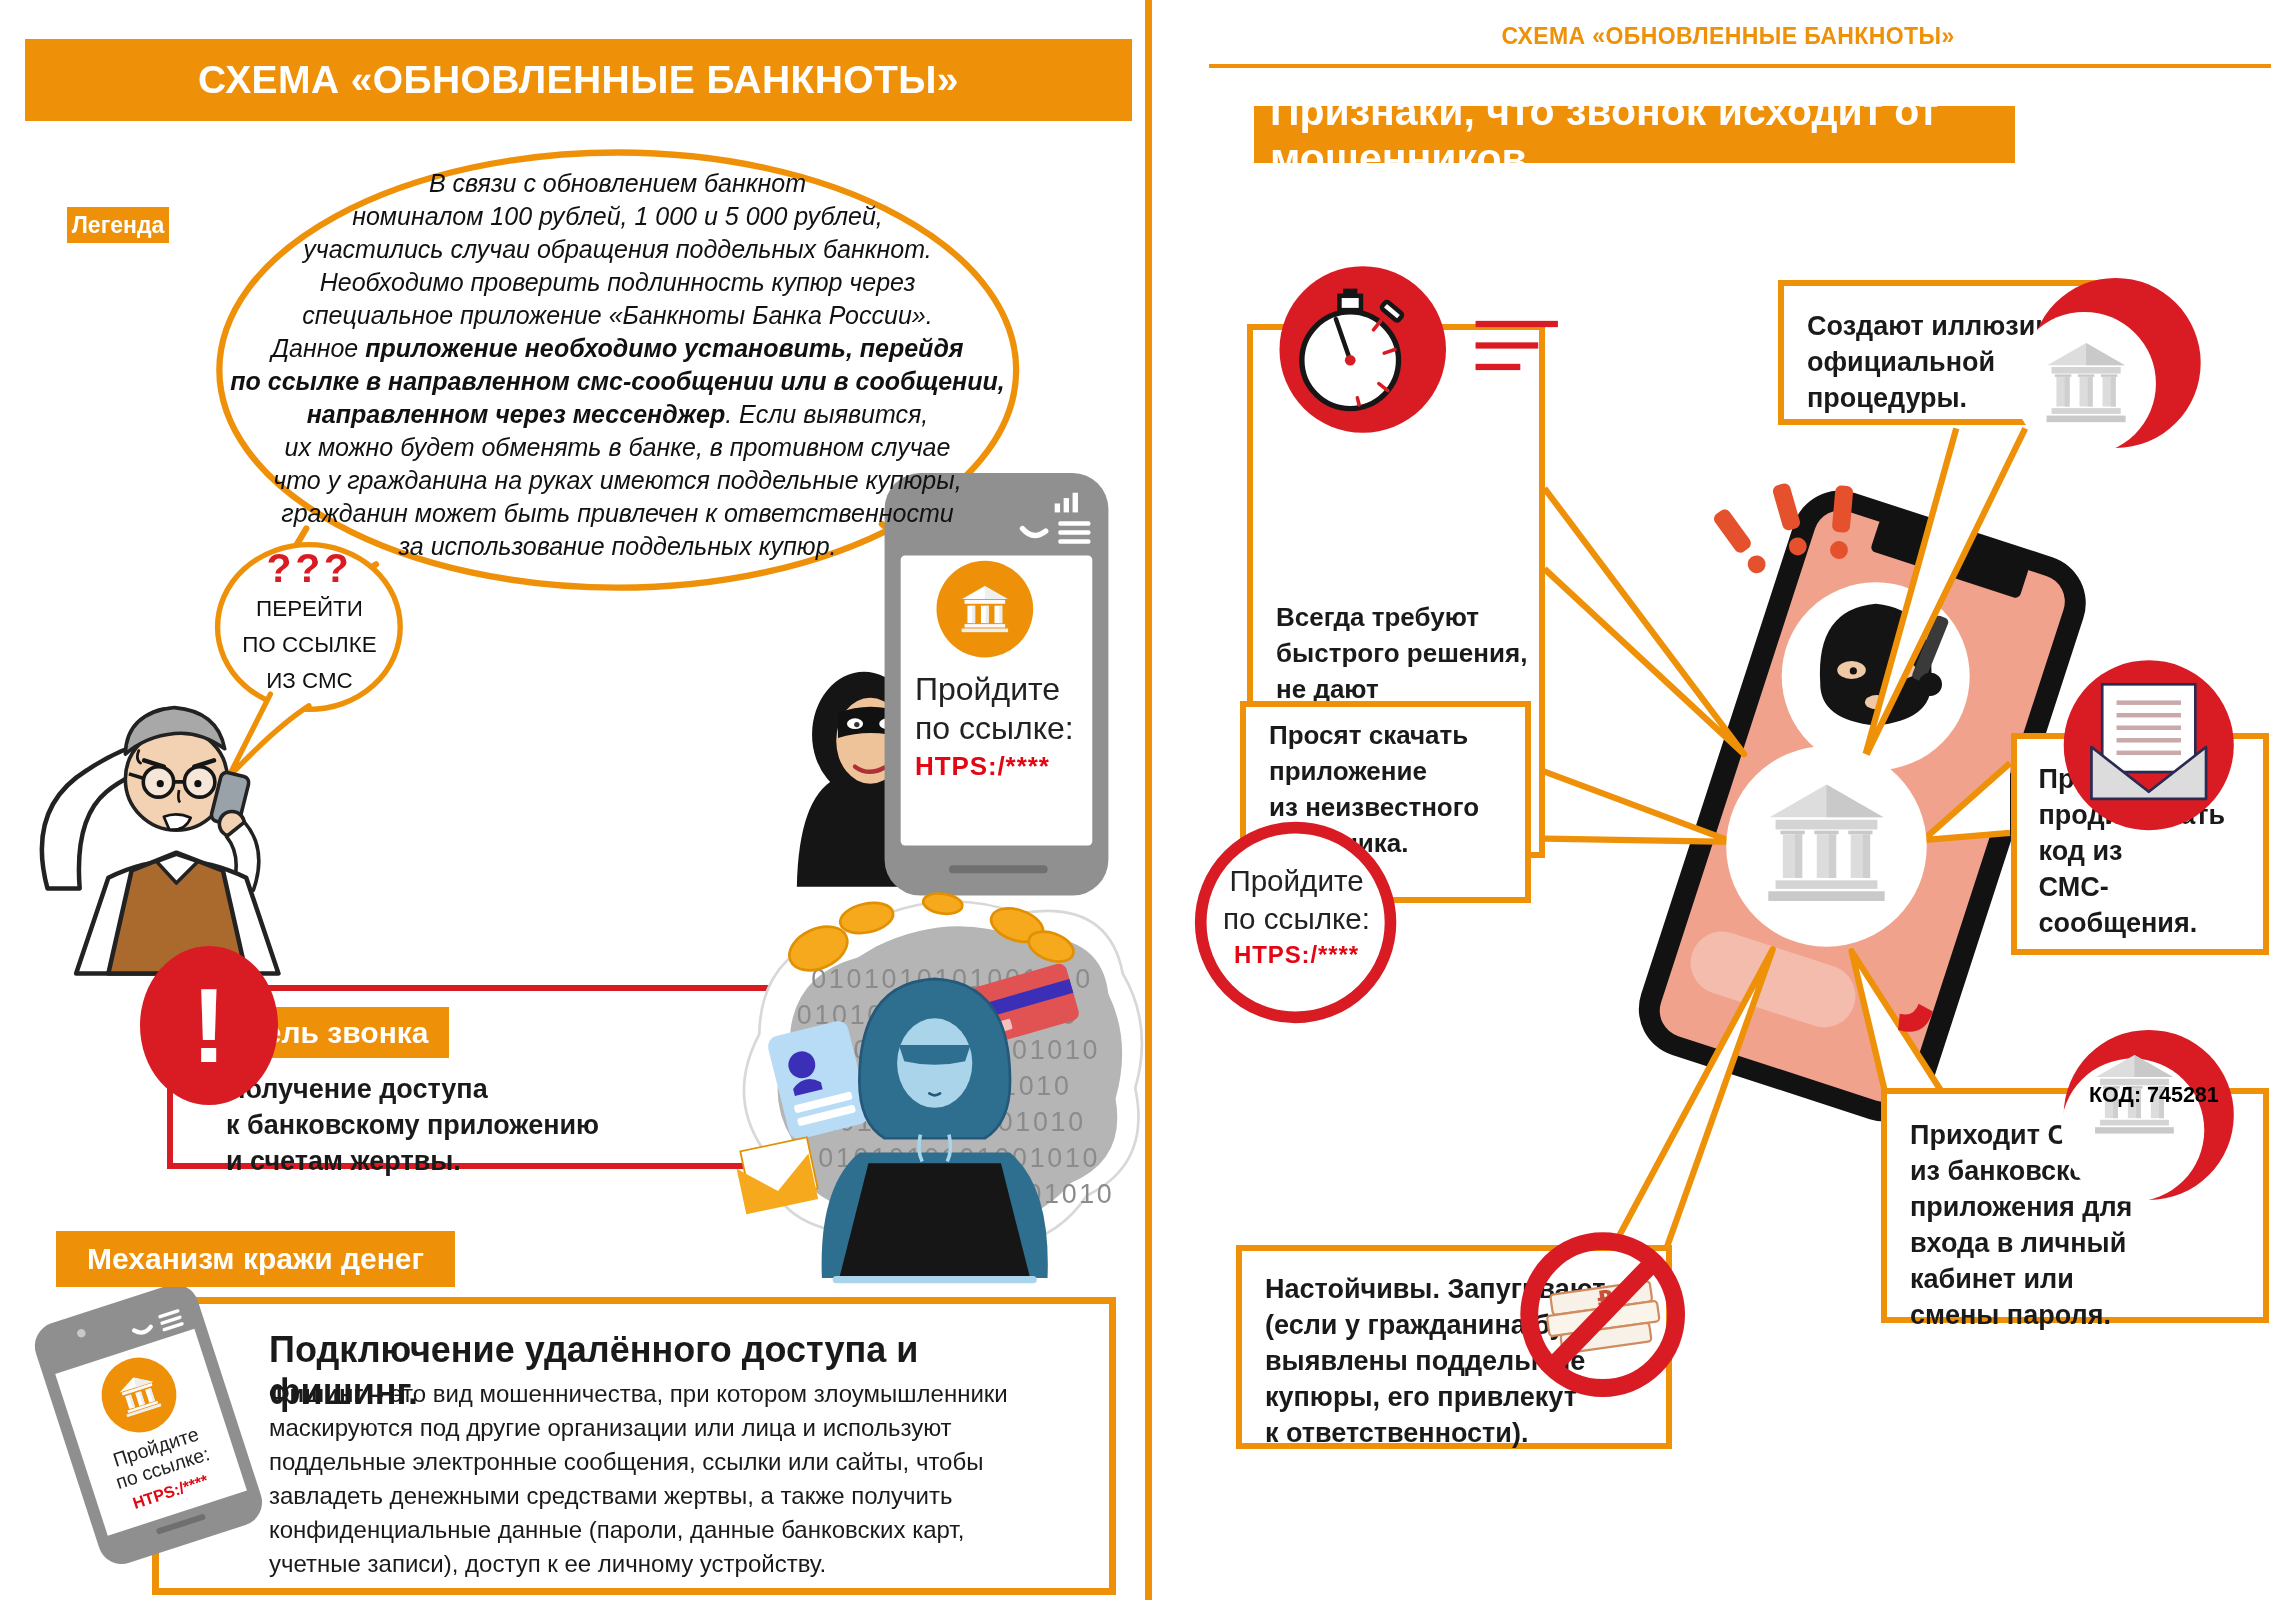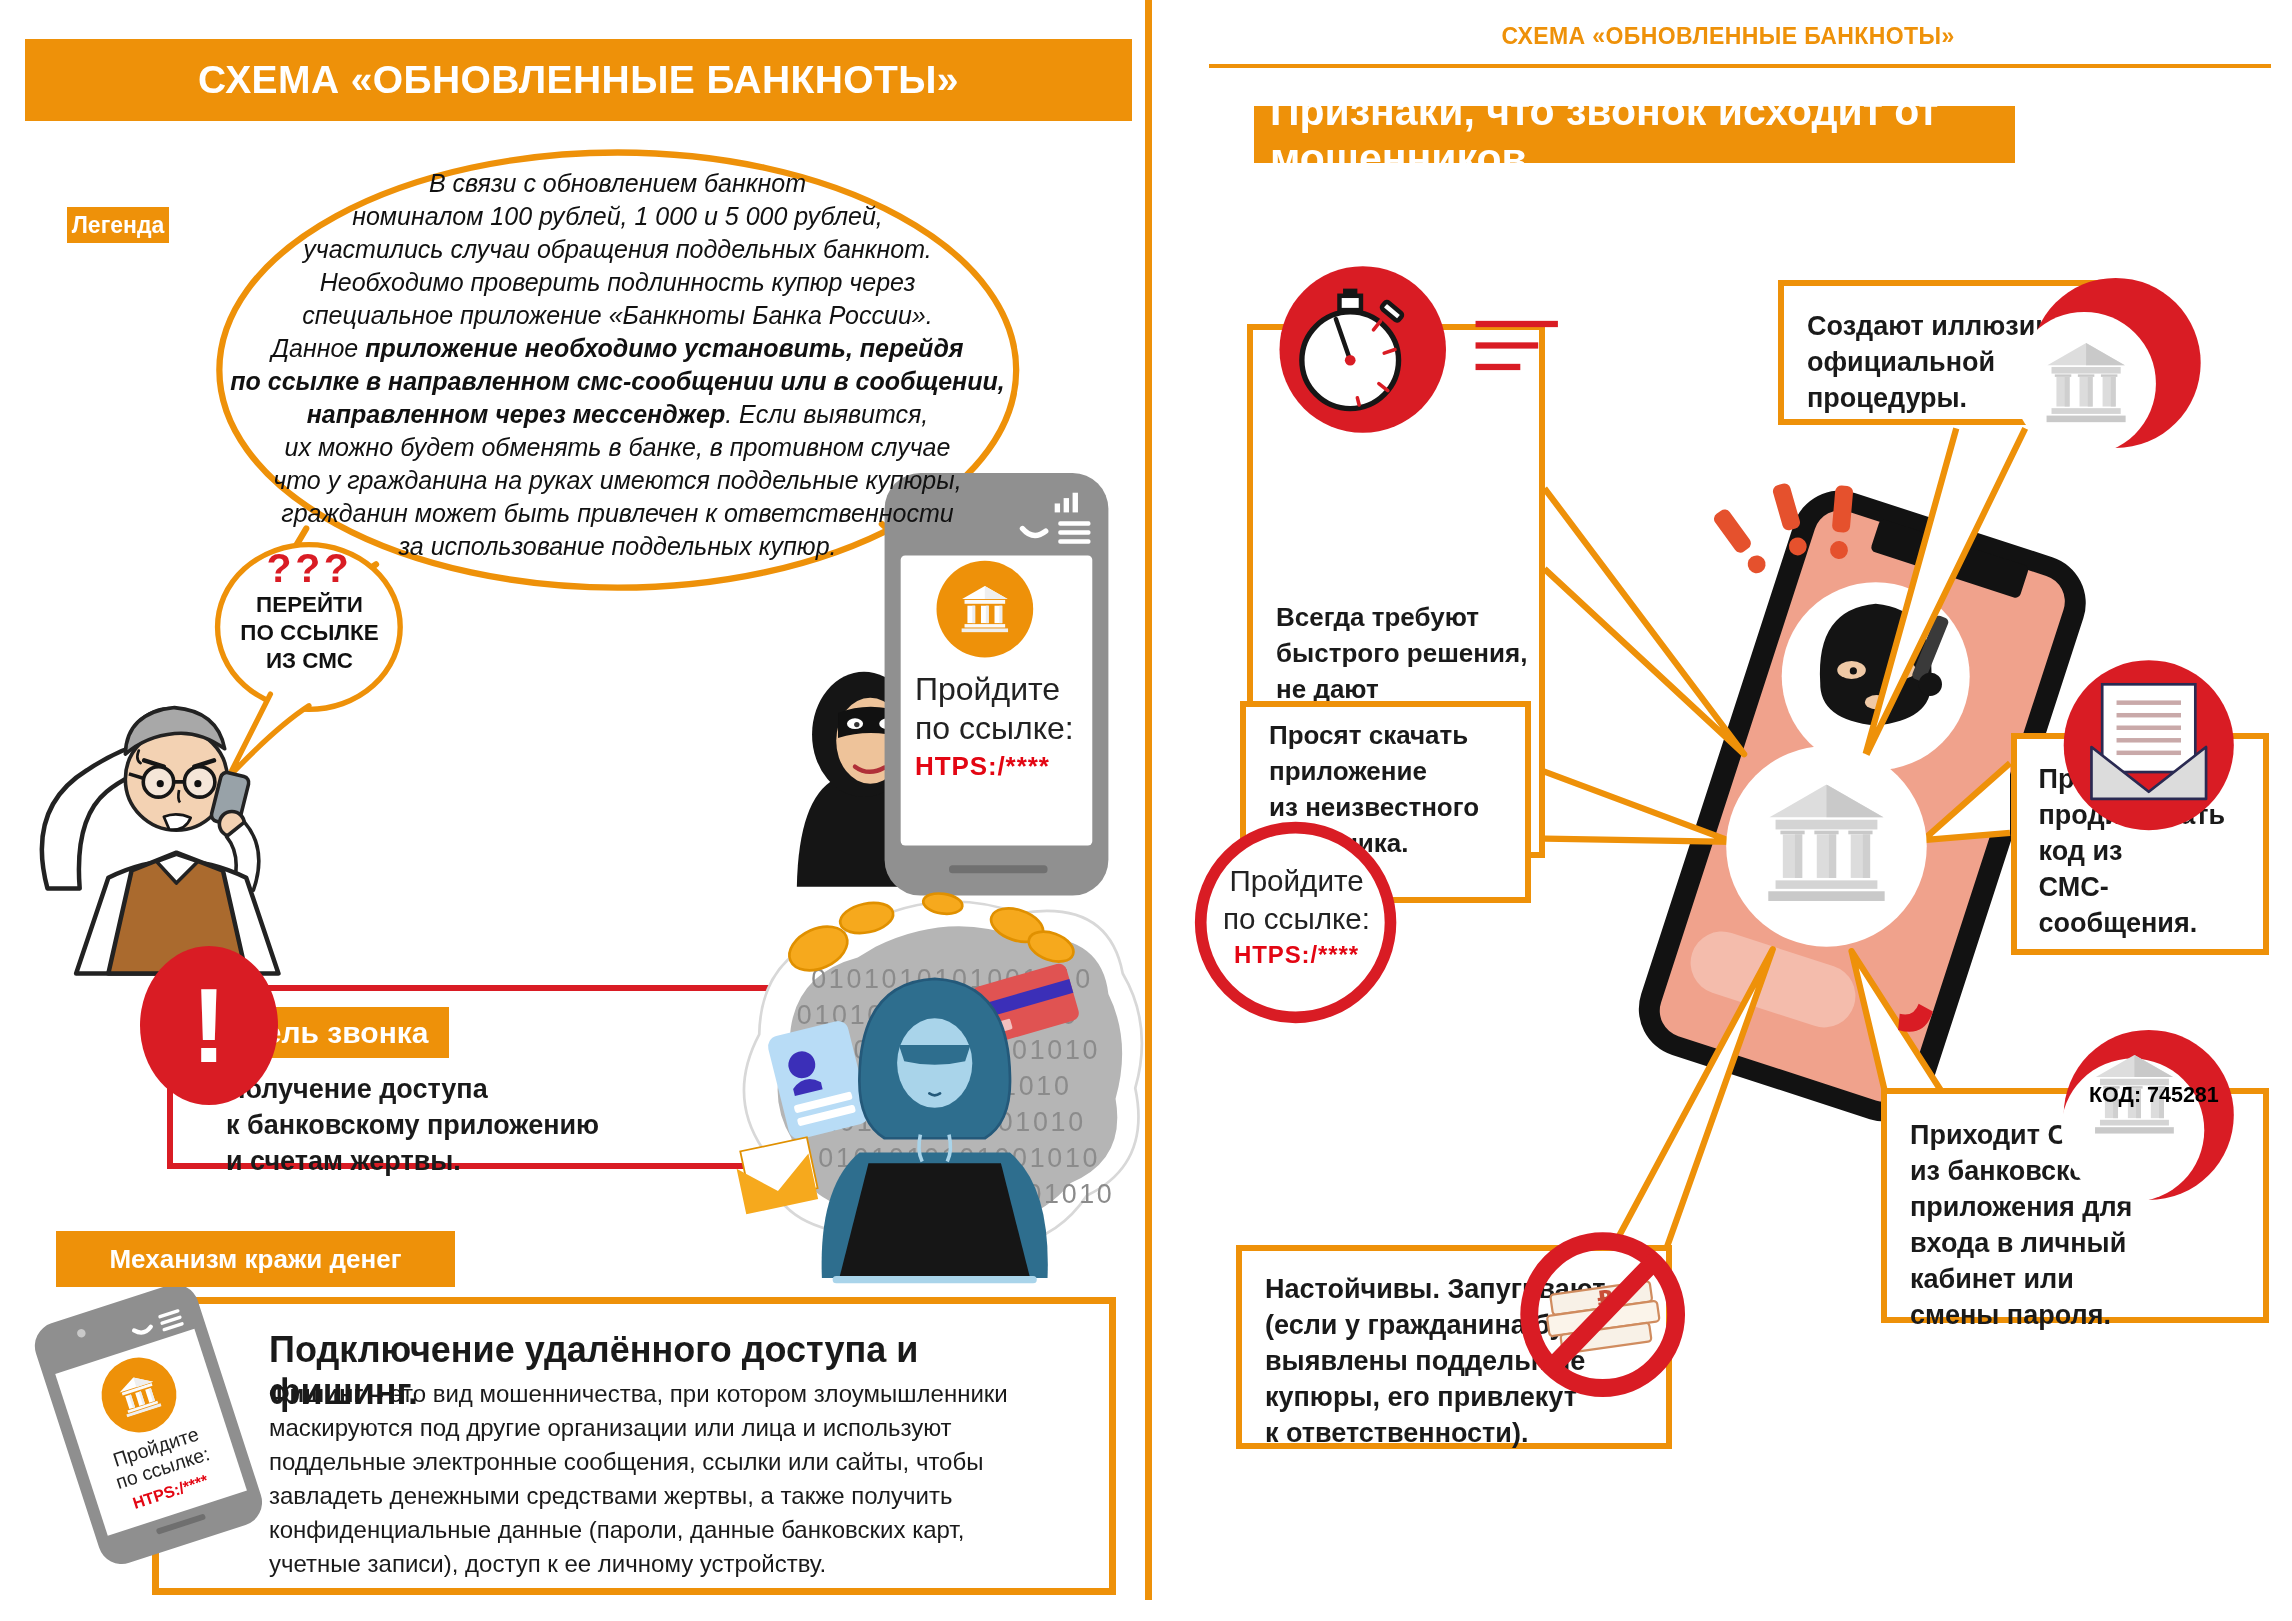--- a/index.html
+++ b/index.html
@@ -15,31 +15,31 @@
   .obox{position:absolute;border:6.3px solid var(--orange);background:#fff;z-index:2}
   .signtext{font-weight:700;font-size:26px;line-height:36px;color:var(--ink)}
   .orangebar{background:var(--orange);color:#fff;font-weight:700;display:flex;align-items:center;z-index:2}
   
   .lp-header{left:25px;top:39px;width:1107px;height:82px;font-size:39px;justify-content:center;letter-spacing:0.4px}
   .lp-legend{left:67px;top:207px;width:102px;height:36px;font-size:23px;justify-content:center}
   .bubble-text{left:228px;top:167px;width:779px;text-align:center;font-style:italic;font-size:25px;line-height:33px;color:#111;z-index:2}
   .bubble-text span{font-style:italic}
   .victim{left:221px;top:546px;width:177px;text-align:center;z-index:2}
   .victim .marks{color:var(--red);font-weight:700;font-size:41px;letter-spacing:3.6px;line-height:45px}
-  .victim .lines{font-weight:700;font-size:22.4px;line-height:28px;color:#111}
+  .victim .lines{font-weight:400;font-size:22.4px;line-height:36px;color:#111}
   .scamtext{left:915px;top:670px;width:193px;z-index:2;color:#222}
   .scamtext .l{font-size:32px;line-height:39px}
   .scamtext .k{font-size:26px;line-height:36px;font-weight:700;color:var(--linkred);letter-spacing:0.9px}
   .goalbox{left:167px;top:985px;width:639px;height:184px;border:6.3px solid var(--red);z-index:0;background:transparent}
   .goalline{left:804px;top:985px;width:82px;height:7.2px;background:var(--red);z-index:0}
   .excl{left:140px;top:946px;width:138px;height:159px;background:var(--red);border-radius:50%;color:#fff;
         font-weight:700;font-size:106px;display:flex;align-items:center;justify-content:center;z-index:3}
   .goallabel{left:222px;top:1007px;width:227px;height:51px;font-size:30px;justify-content:center}
   .goaltext{left:226px;top:1071px;width:555px;font-weight:700;font-size:27px;line-height:36px;color:var(--ink);z-index:2}
-  .mech-h{left:56px;top:1231px;width:399px;height:56px;font-size:26px;justify-content:center}
+  .mech-h{left:56px;top:1231px;width:399px;height:56px;font-size:30px;justify-content:center}
   .mechbox{left:152px;top:1297px;width:964px;height:298px;border:7.2px solid var(--orange);z-index:0;background:transparent}
   .mechtitle{left:269px;top:1329px;width:806px;font-weight:700;font-size:36px;color:var(--ink);z-index:2}
   .mechbody{left:269px;top:1377px;width:743px;font-size:24px;line-height:34px;color:var(--ink);z-index:2}
   .mechbody b{font-weight:700}
   
   .rp-title{left:1164px;top:23px;width:1128px;text-align:center;color:var(--orange);font-weight:700;font-size:23px;letter-spacing:0.4px;z-index:2}
   .rp-hr{left:1209px;top:64px;width:1062px;height:3.6px;background:var(--orange);z-index:2}
   .rp-header{left:1254px;top:106px;width:761px;height:57px;font-size:41px;padding-left:16px}
   .divider{left:1145px;top:0;width:7.2px;height:1600px;background:var(--orange);z-index:2}
   .box-urgency{left:1247px;top:324px;width:298px;height:534px}

